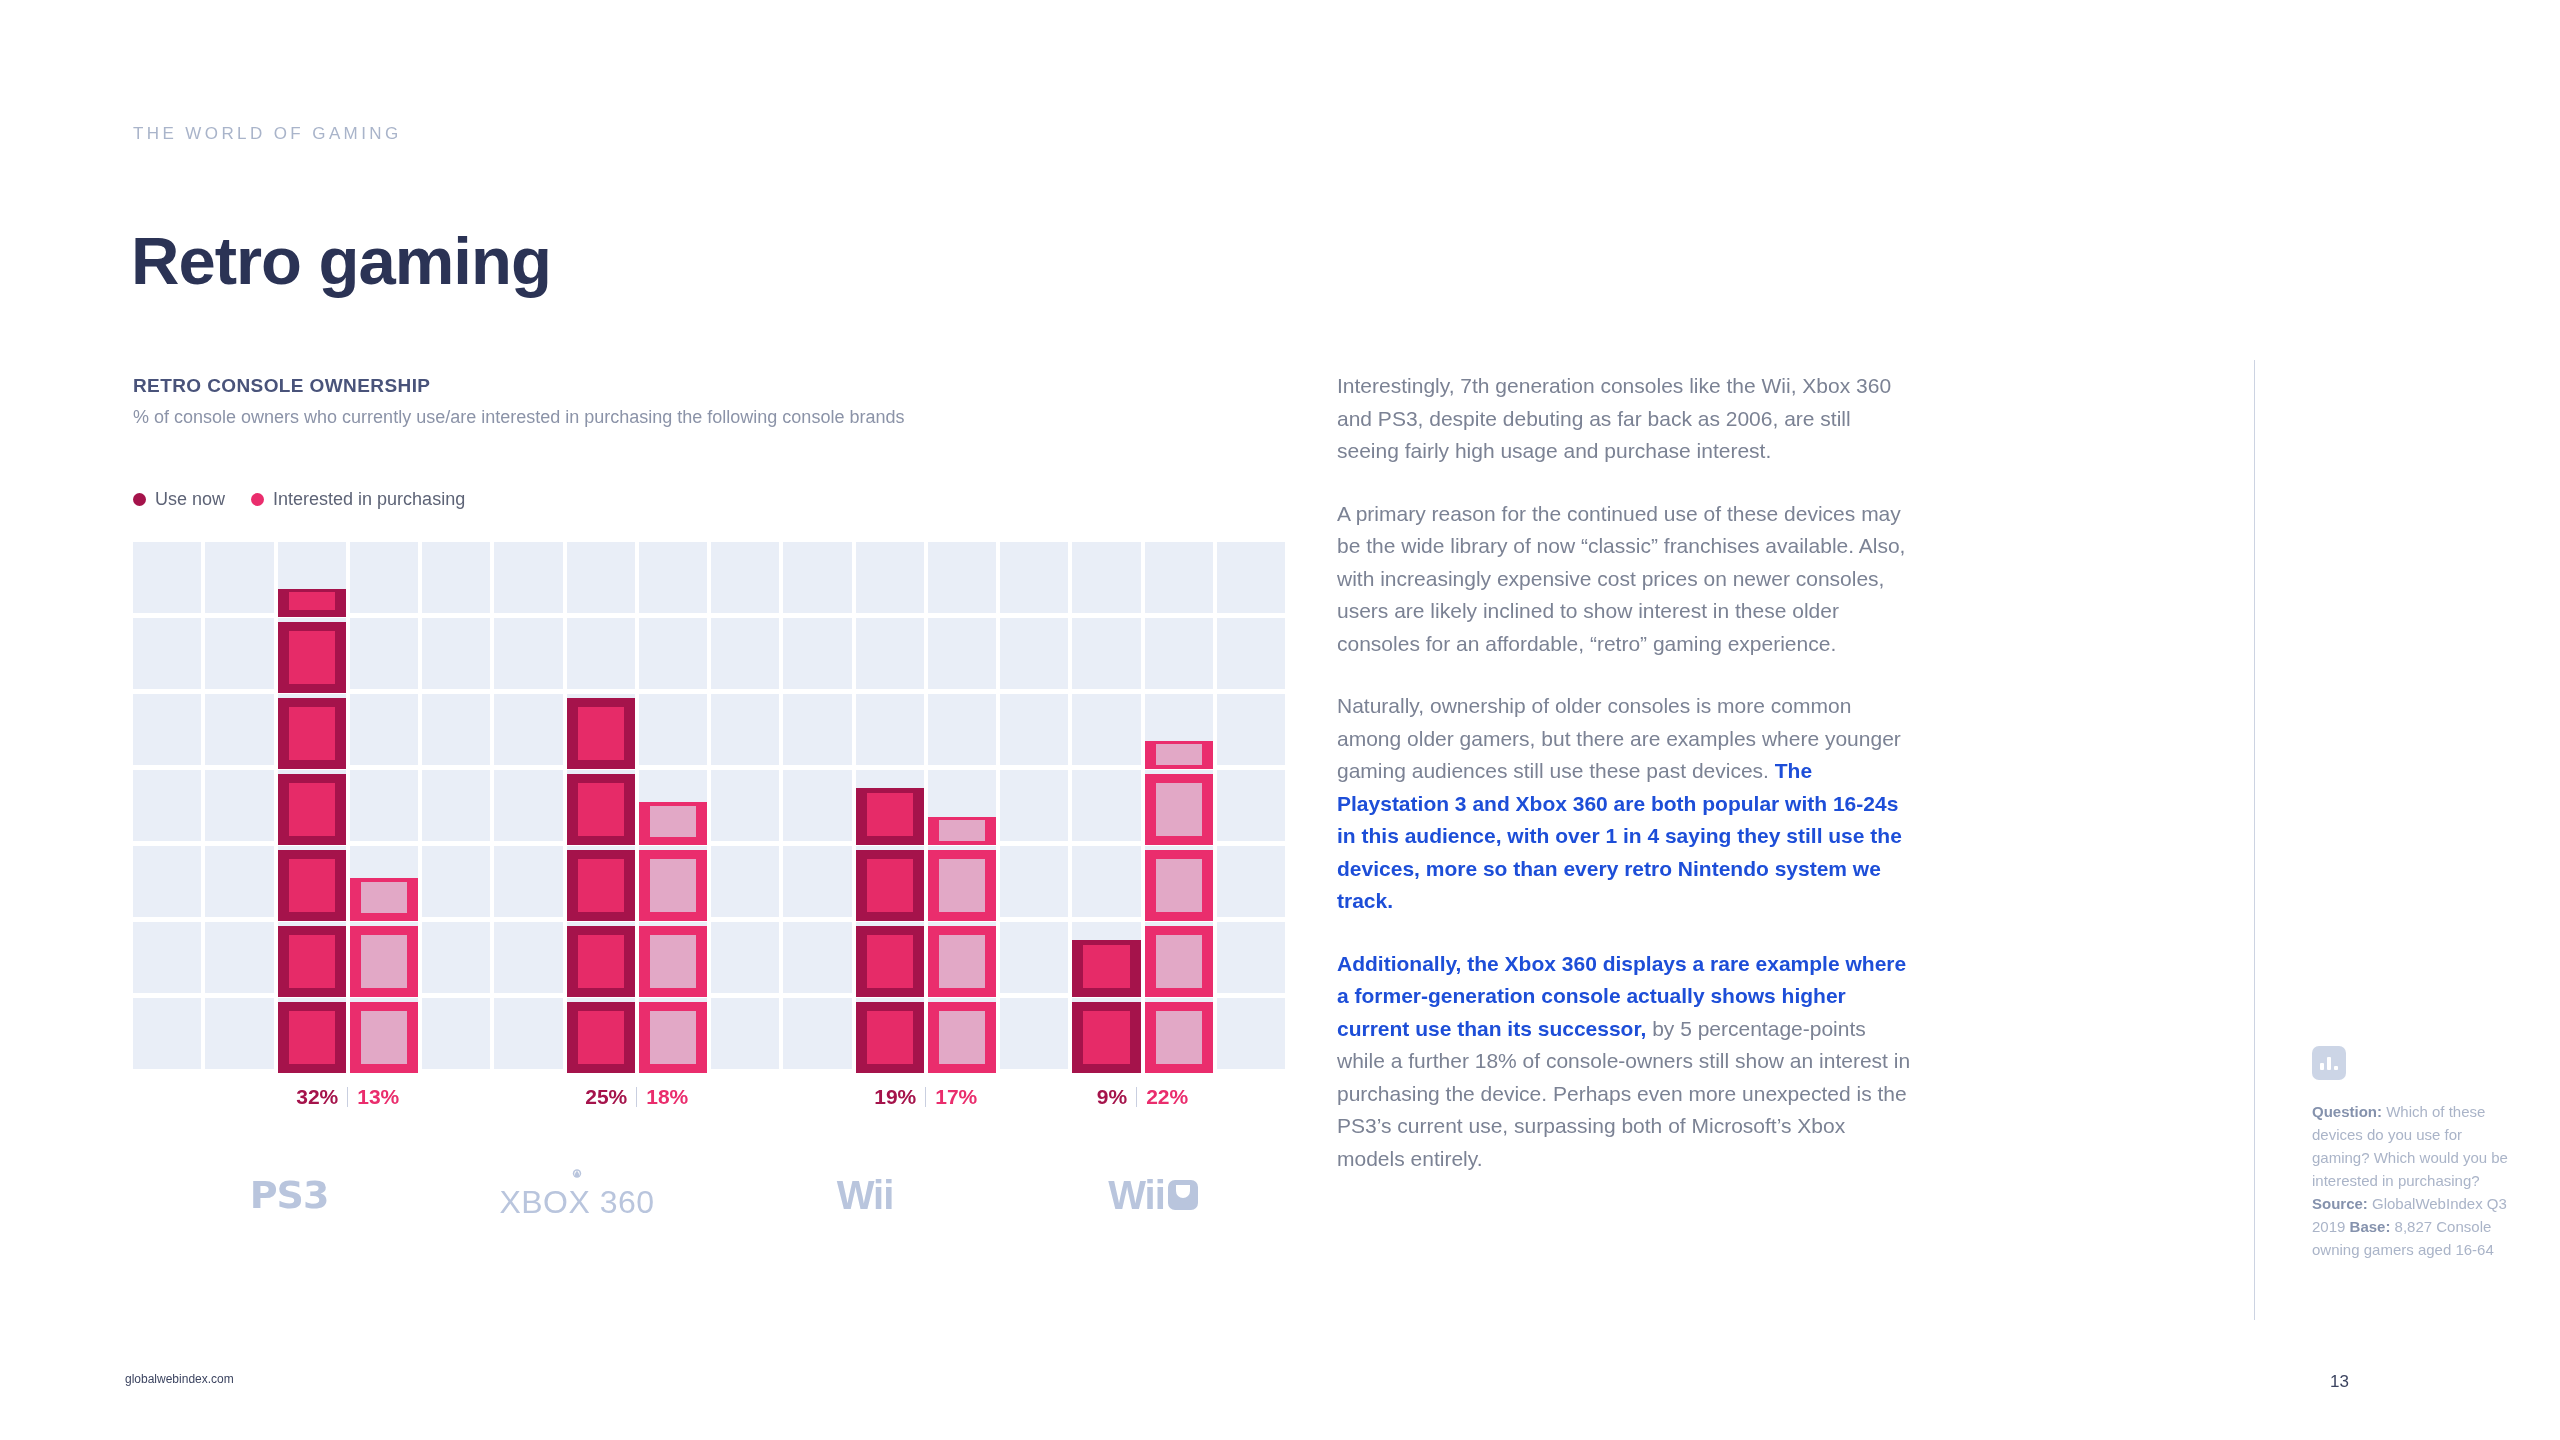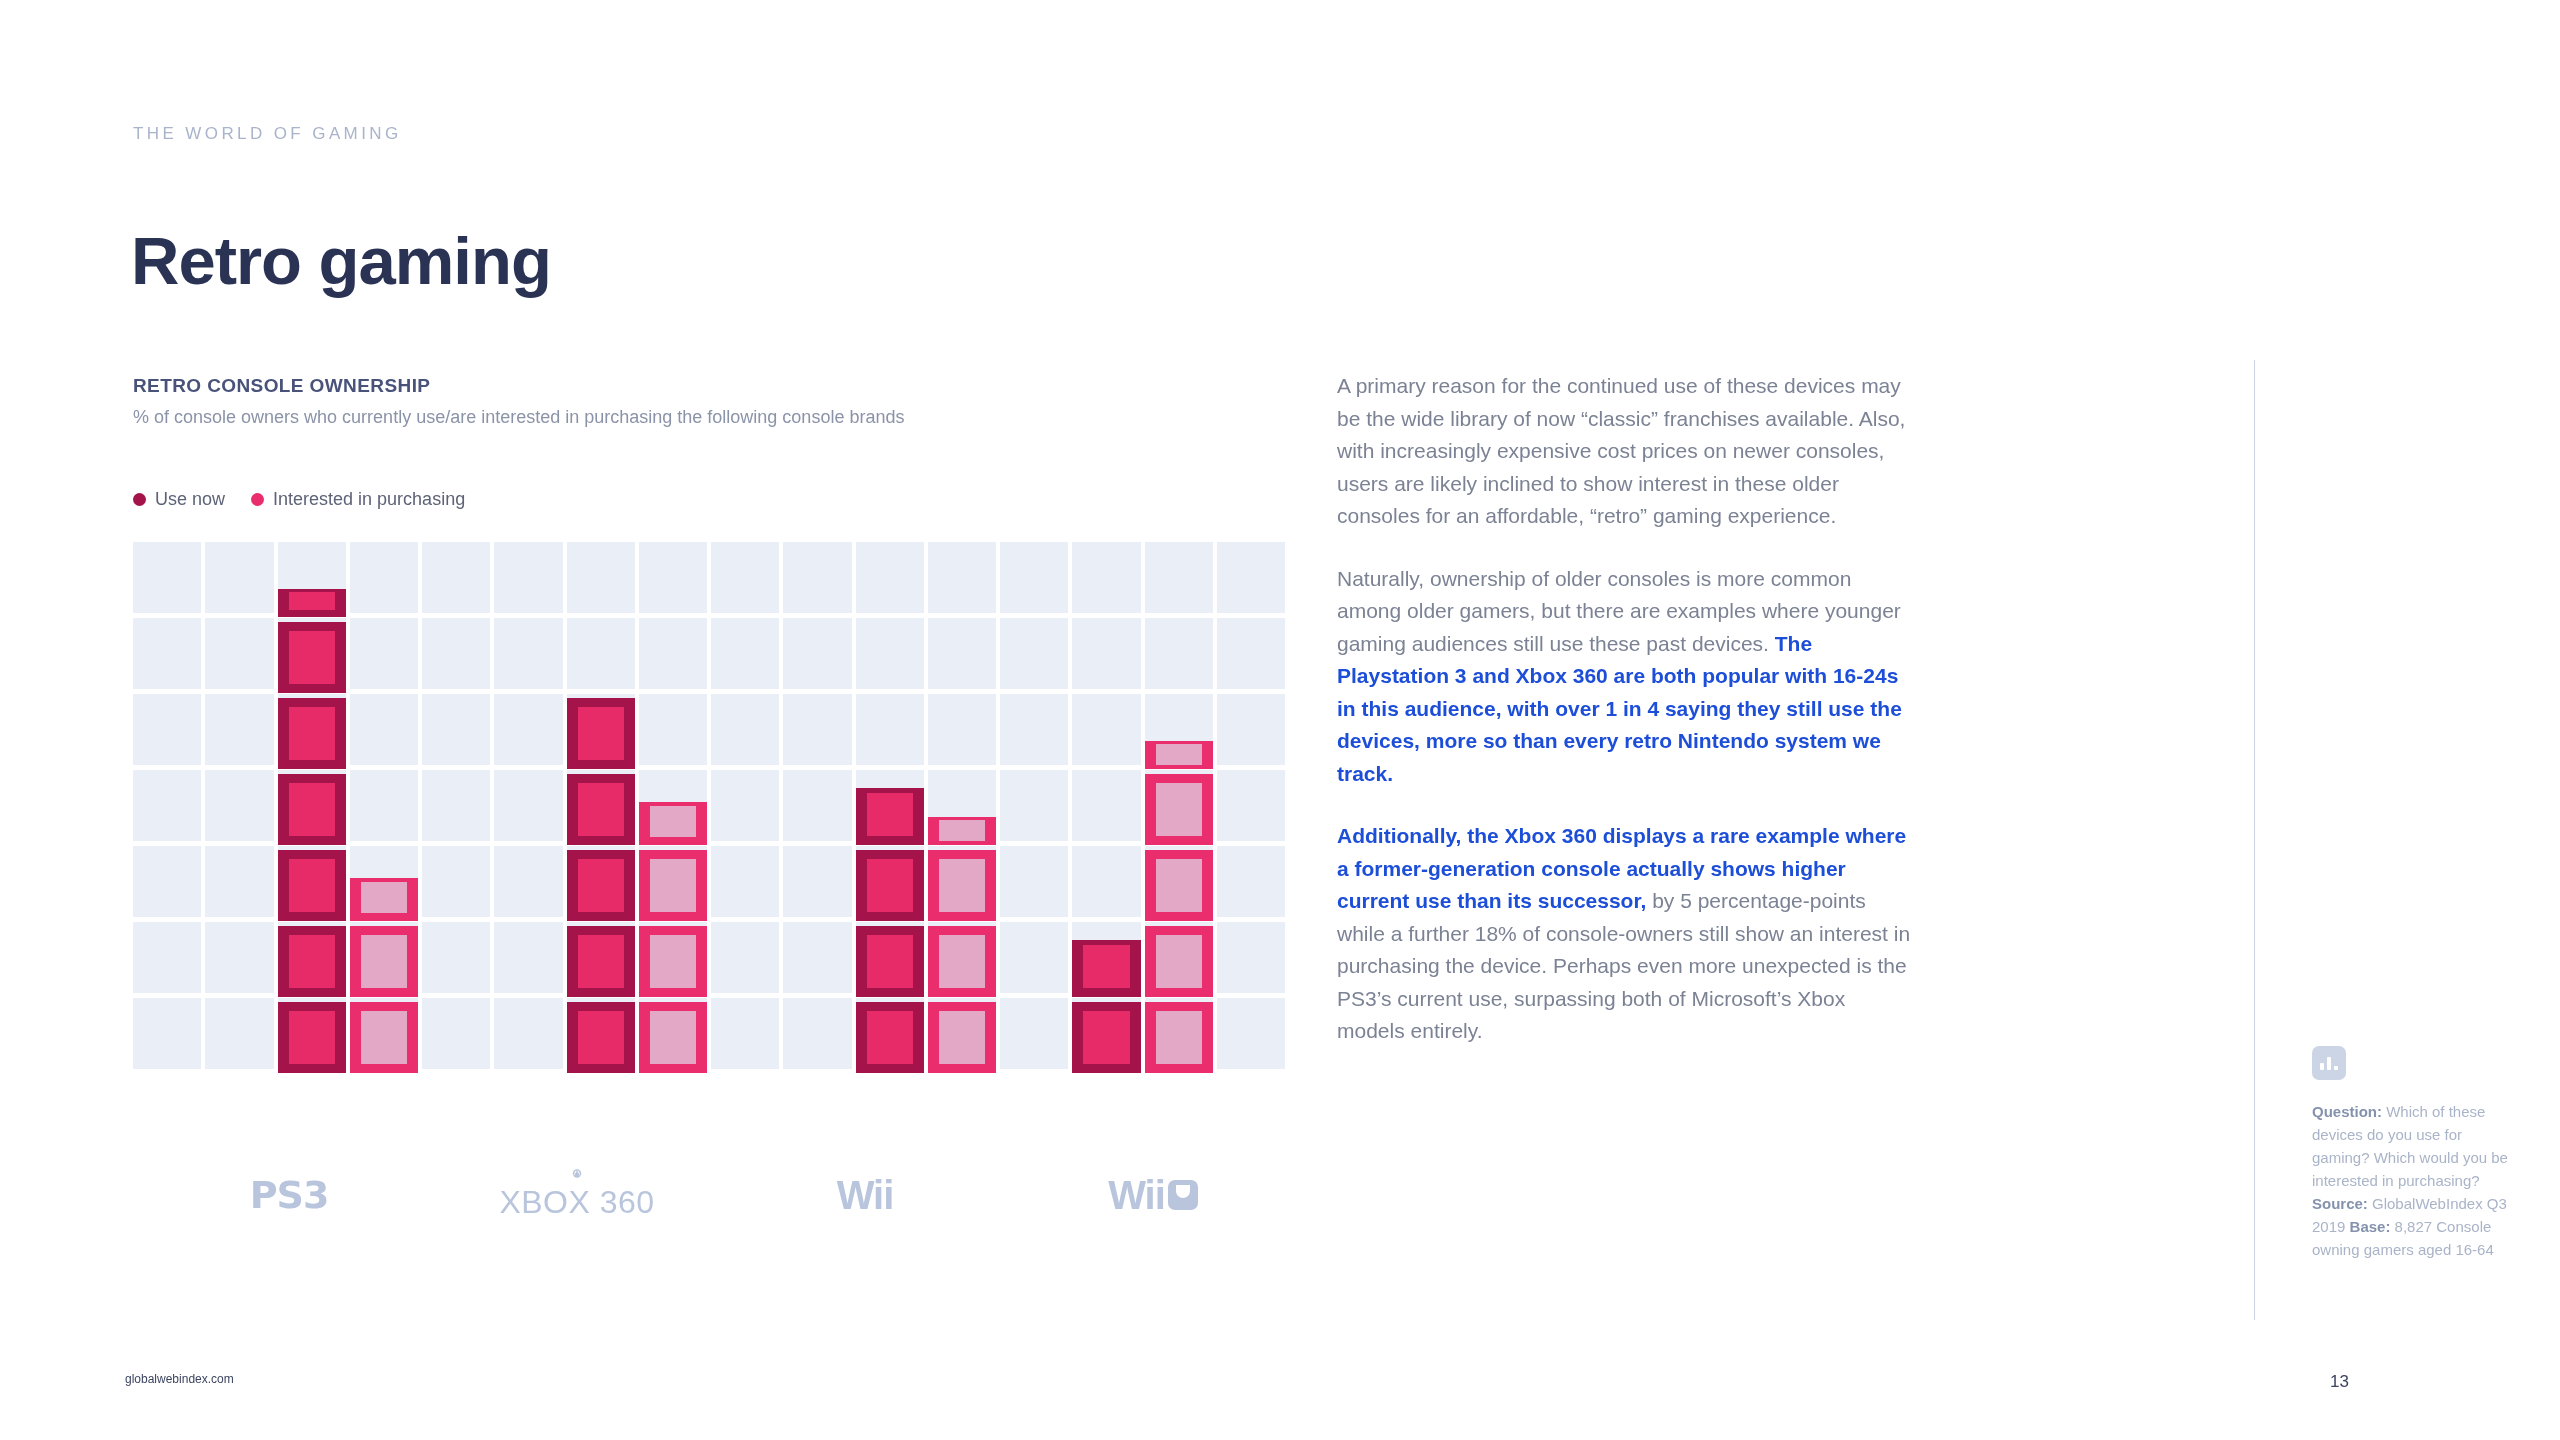--- a/index.html
+++ b/index.html
@@ -397,20 +397,42 @@
           <div class="seg int" style="height: 71px; bottom: 228px;">
             <div class="inner"></div>
           </div>
           <div class="seg int thin" style="height: 28.4px; bottom: 304px;">
             <div class="inner"></div>
           </div>
         </div>
       </div>
   </div>
 
+  <div class="values" id="values">
+      <div class="valgroup" style="left: 144.5px; width: 140.5px; justify-content: center;">
+        <span class="val-use">32%</span>
+        <span class="val-sep"></span>
+        <span class="val-int">13%</span>
+      </div>
+      <div class="valgroup" style="left: 433.5px; width: 140.5px; justify-content: center;">
+        <span class="val-use">25%</span>
+        <span class="val-sep"></span>
+        <span class="val-int">18%</span>
+      </div>
+      <div class="valgroup" style="left: 722.5px; width: 140.5px; justify-content: center;">
+        <span class="val-use">19%</span>
+        <span class="val-sep"></span>
+        <span class="val-int">17%</span>
+      </div>
+      <div class="valgroup" style="left: 939.25px; width: 140.5px; justify-content: center;">
+        <span class="val-use">9%</span>
+        <span class="val-sep"></span>
+        <span class="val-int">22%</span>
+      </div>
+    </div>
 
   <div class="logos">
     <div class="logo logo-ps3" style="left:48px;width:216px">
       <span>PS3</span>
     </div>
     <div class="logo logo-xbox" style="left:336px;width:216px">
       <svg width="30" height="30" viewBox="0 0 30 30">
         <circle cx="15" cy="15" r="14" fill="#b9c5dd"></circle>
         <path d="M15 6 C10 11 7 17 8 23 C5 19 5 11 10 7 Z" fill="#fff"></path>
         <path d="M15 6 C20 11 23 17 22 23 C25 19 25 11 20 7 Z" fill="#fff"></path>
@@ -420,20 +442,21 @@
     <div class="logo logo-wii" style="left:624px;width:216px">
       <span>Wii</span>
     </div>
     <div class="logo logo-wiiu" style="left:912px;width:216px">
       <span>Wii</span>
       <span class="wiiu-badge"></span>
     </div>
   </div>
 
   <div class="copy">
+    <p>Interestingly, 7th generation consoles like the Wii, Xbox 360 and PS3, despite debuting as far back as 2006, are still seeing fairly high usage and purchase interest.</p>
     <p>A primary reason for the continued use of these devices may be the wide library of now “classic” franchises available. Also, with increasingly expensive cost prices on newer consoles, users are likely inclined to show interest in these older consoles for an affordable, “retro” gaming experience.</p>
     <p><span>Naturally, ownership of older consoles is more common among older gamers, but there are examples where younger gaming audiences still use these past devices. </span><b>The Playstation 3 and Xbox 360 are both popular with 16-24s in this audience, with over 1 in 4 saying they still use the devices, more so than every retro Nintendo system we track.</b></p>
     <p><b>Additionally, the Xbox 360 displays a rare example where a former-generation console actually shows higher current use than its successor,</b><span> by 5 percentage-points while a further 18% of console-owners still show an interest in purchasing the device. Perhaps even more unexpected is the PS3’s current use, surpassing both of Microsoft’s Xbox models entirely.</span></p>
   </div>
 
   <div class="divider"></div>
 
   <div class="meta-icon">
       <i></i>
       <i></i>

